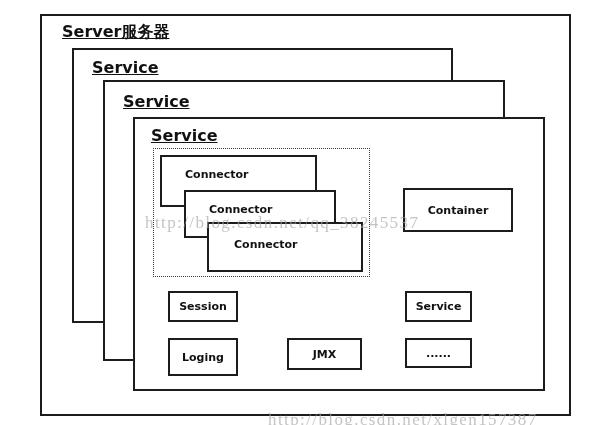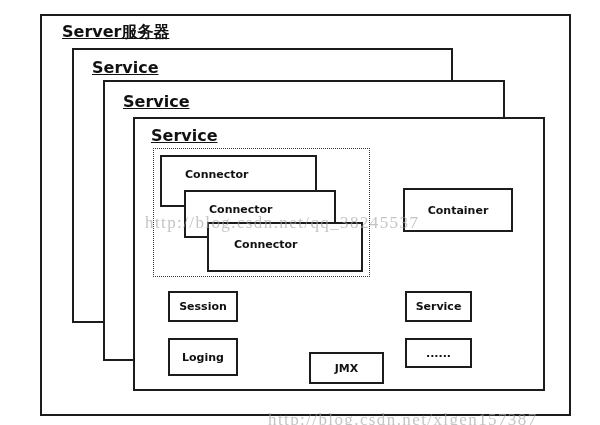--- a/index.html
+++ b/index.html
@@ -93,21 +93,21 @@
   <div class="box centered" style="left:168px; top:291px; width:70px; height:31px;">
     <span>Session</span>
   </div>
   <div class="box centered" style="left:405px; top:291px; width:67px; height:31px;">
     <span>Service</span>
   </div>
 
   <div class="box centered" style="left:168px; top:338px; width:70px; height:38px;">
     <span>Loging</span>
   </div>
-  <div class="box centered" style="left:287px; top:352px; width:75px; height:32px;margin-left:22px;">
+  <div class="box centered" style="left:287px; top:338px; width:75px; height:32px;">
     <span>JMX</span>
   </div>
   <div class="box centered" style="left:405px; top:338px; width:67px; height:30px;">
     <span>......</span>
   </div>
 
   <div class="watermark" style="left:145px; top:213px;">http://blog.csdn.net/qq_38245537</div>
   <div class="watermark" style="left:268px; top:410px;">http://blog.csdn.net/xlgen157387</div>
 
 </div>

